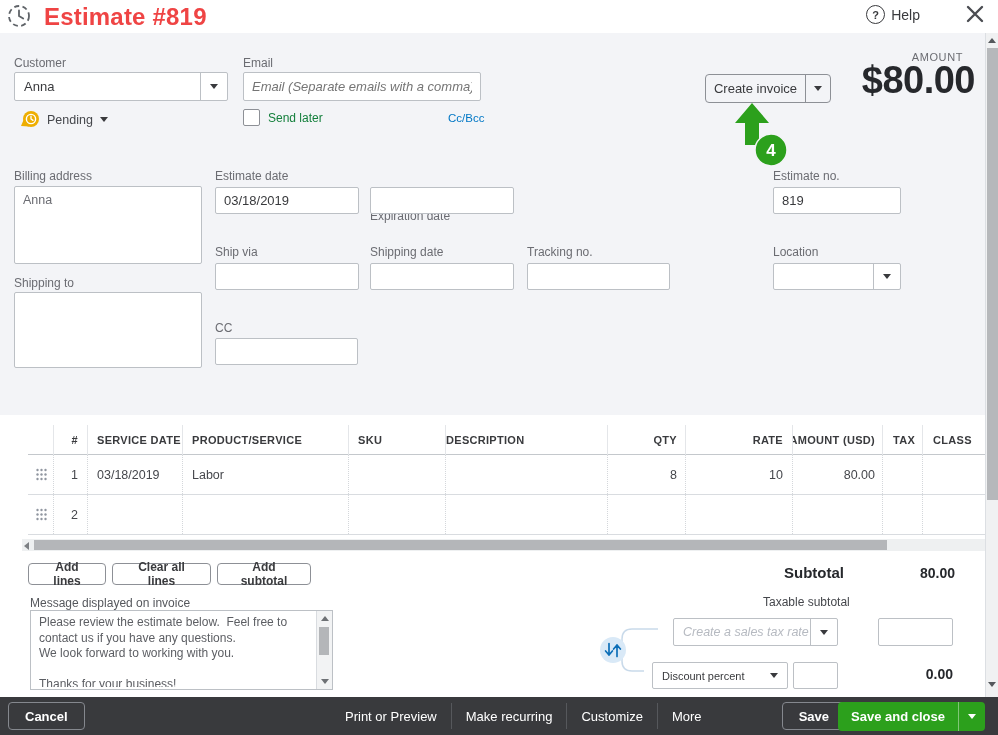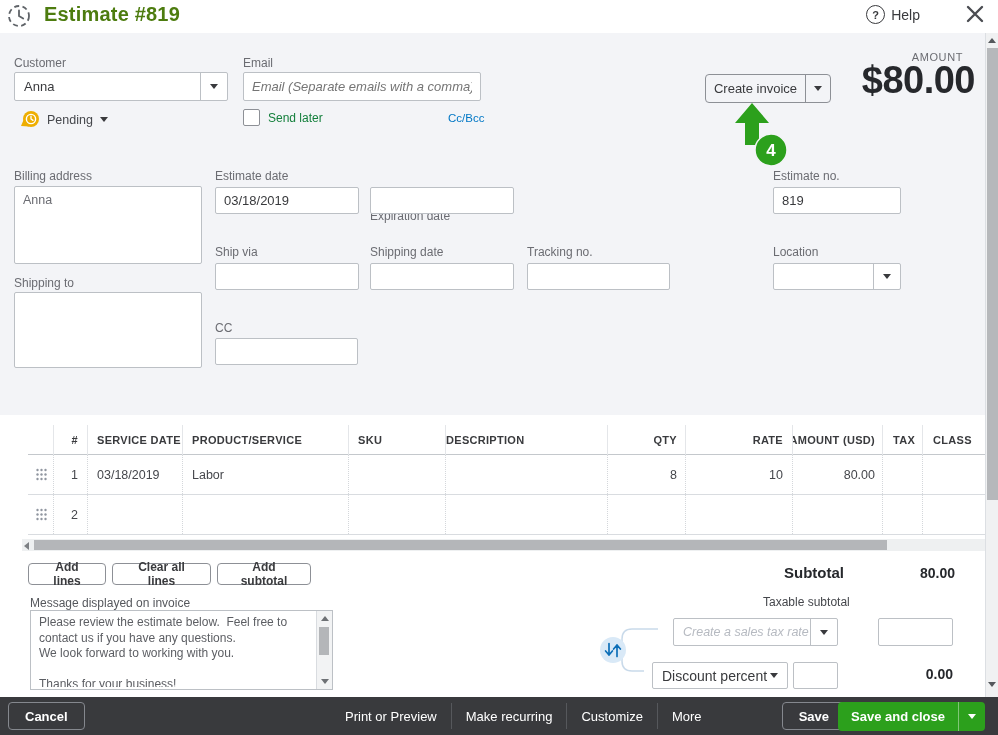--- a/index.html
+++ b/index.html
@@ -1,20 +1,20 @@
 <!DOCTYPE html>
 <html><head>
 <meta charset="utf-8">
 <style>
   html,body{margin:0;padding:0;background:#fff;}
   .screen{position:relative;width:998px;height:735px;overflow:hidden;background:#fff;
           font-family:"Liberation Sans",sans-serif;color:#393a3d;}
   
   .hdr{position:absolute;left:0;top:0;width:998px;height:33px;background:#fff;}
-  .hdr-title{position:absolute;left:44px;top:3px;font-size:20px;font-weight:600;color:#4d7c0f;letter-spacing:.2px;}
+  .hdr-title{position:absolute;left:44px;top:3px;font-size:24px;font-weight:600;color:#ef4444;letter-spacing:.2px;}
   .hdr-help{position:absolute;right:78px;top:5px;display:flex;align-items:center;gap:6px;font-size:14px;color:#393a3d;cursor:pointer;}
   .qmark{display:inline-flex;align-items:center;justify-content:center;width:17px;height:17px;border:1.5px solid #393a3d;border-radius:50%;font-size:11px;font-weight:bold;}
   .hdr-close{position:absolute;right:12px;top:3px;width:22px;height:22px;cursor:pointer;}
   
   .form{position:absolute;left:0;top:33px;width:998px;height:382px;background:#f3f4f7;}
   .lbl{position:absolute;font-size:12px;color:#6b6c72;}
   .inp,.sel,.box{position:absolute;background:#fff;border:1px solid #bcc0c5;border-radius:2px;
        font-size:13px;color:#393a3d;box-sizing:border-box;font-family:"Liberation Sans",sans-serif;}
   .inp{padding:0 8px;}
   input.inp{outline:none;}
@@ -75,21 +75,21 @@
   .msg-sb{position:absolute;right:0;top:0;width:15px;height:100%;background:#f2f3f4;border-left:1px solid #d9dce0;}
   .msg-sb .up,.msg-sb .down{position:absolute;left:4px;width:0;height:0;border-left:4px solid transparent;border-right:4px solid transparent;}
   .msg-sb .up{top:5px;border-bottom:5px solid #6e7175;}
   .msg-sb .down{bottom:5px;border-top:5px solid #6e7175;}
   .msg-sb .thumb{position:absolute;left:2px;top:16px;width:10px;height:28px;background:#b4b6b9;}
   .taxable-lbl{position:absolute;left:763px;top:40px;font-size:12px;color:#45474c;}
   .tax-sel{left:673px;top:63px;width:165px;height:28px;}
   .tax-inp{left:878px;top:63px;width:75px;height:28px;}
   .disc-sel{left:652px;top:107px;width:136px;height:27px;border:1px solid #bcc0c5;background:#fff;position:absolute;
             display:flex;align-items:center;box-sizing:border-box;border-radius:2px;cursor:pointer;}
-  .disc-sel .val{flex:1;padding-left:9px;font-size:14px;color:#393a3d;}
+  .disc-sel .val{flex:1;padding-left:9px;font-size:11px;color:#393a3d;}
   .disc-sel .caret{margin-right:9px;}
   .disc-inp{left:793px;top:107px;width:45px;height:27px;}
   .disc-total{position:absolute;right:45px;top:111px;font-size:14px;font-weight:600;color:#26282c;}
   
   .footer{position:absolute;left:0;top:697px;width:998px;height:38px;background:#393a3d;}
   .f-btn{position:absolute;top:5px;height:28px;border:1px solid #85888e;border-radius:4px;background:transparent;
          color:#fff;font-size:13px;font-weight:bold;display:flex;align-items:center;justify-content:center;
          padding:0 16px;box-sizing:border-box;cursor:pointer;font-family:"Liberation Sans",sans-serif;}
   .f-center{position:absolute;left:345px;top:0;height:38px;display:flex;align-items:center;gap:14px;}
   .f-link{font-size:13px;color:#fff;cursor:pointer;white-space:nowrap;}

